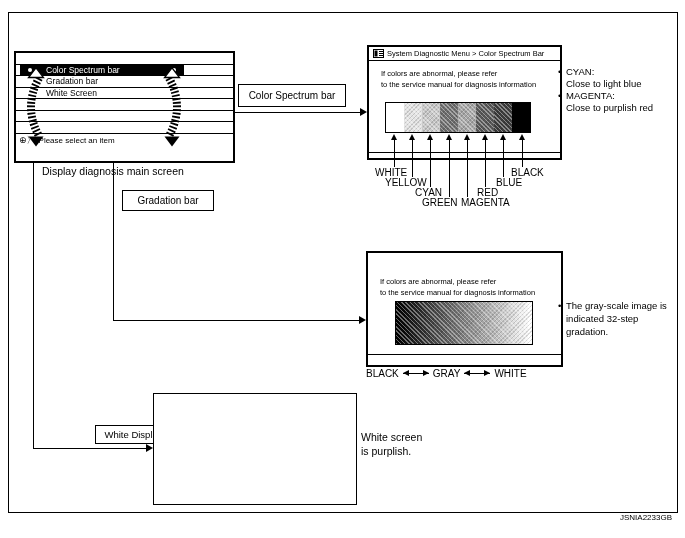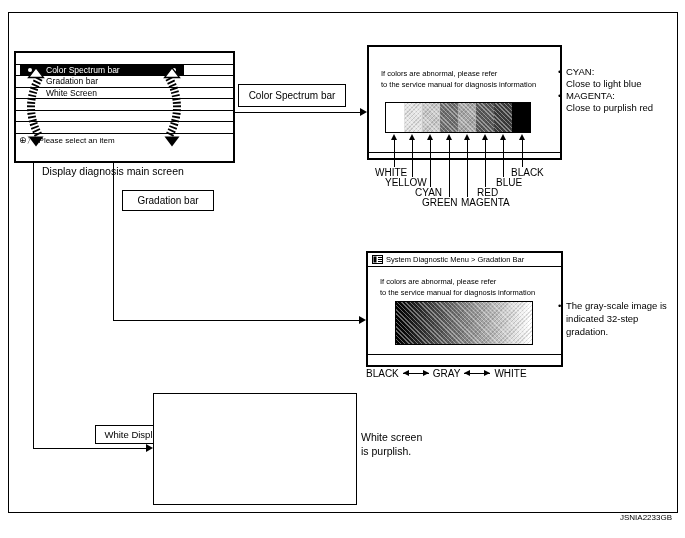--- a/index.html
+++ b/index.html
@@ -147,20 +147,28 @@
 
   <div class="line" style="left:33px;top:162px;width:1px;height:287px;"></div>
   <div class="line" style="left:33px;top:448px;width:114px;height:1px;"></div>
   <div class="head-right" style="left:146px;top:444px;"></div>
 
   <div class="flow-label" id="lbl-spectrum">Color Spectrum bar</div>
   <div class="flow-label" id="lbl-gradation">Gradation bar</div>
   <div class="flow-label" id="lbl-white">White Display</div>
 
   <div class="screen" id="spectrum-screen">
+    <div class="scr-header">
+      <svg width="11" height="9" viewBox="0 0 11 9">
+          <rect x="0.5" y="0.5" width="10" height="8" fill="none" stroke="#000"></rect>
+          <rect x="1.5" y="1.5" width="3" height="6" fill="#000"></rect>
+          <path d="M6 2.5h4M6 4.5h4M6 6.5h4" stroke="#000" stroke-width="1"></path>
+        </svg>
+      <span>System Diagnostic Menu &gt; Color Spectrum Bar</span>
+    </div>
     <div class="msg" style="top:21px;">If colors are abnormal, please refer</div>
     <div class="msg" style="top:32px;">to the service manual for diagnosis information</div>
     <div class="spec-bar">
       <div class="spec-seg" style="background-color: rgb(255, 255, 255);"></div>
       <div class="spec-seg tex" style="background-color: rgb(228, 228, 228);"></div>
       <div class="spec-seg tex" style="background-color: rgb(201, 201, 201);"></div>
       <div class="spec-seg tex" style="background-color: rgb(110, 110, 110);"></div>
       <div class="spec-seg tex" style="background-color: rgb(166, 166, 166);"></div>
       <div class="spec-seg tex" style="background-color: rgb(89, 89, 89);"></div>
       <div class="spec-seg tex" style="background-color: rgb(61, 61, 61);"></div>
@@ -202,28 +210,20 @@
     </div>
     <div class="note-desc">Close to light blue</div>
     <div class="note-term">
       <span class="note-bullet">•</span>
       <span>MAGENTA:</span>
     </div>
     <div class="note-desc">Close to purplish red</div>
   </div>
 
   <div class="screen" id="gradation-screen">
-    <div class="scr-header">
-      <svg width="11" height="9" viewBox="0 0 11 9">
-          <rect x="0.5" y="0.5" width="10" height="8" fill="none" stroke="#000"></rect>
-          <rect x="1.5" y="1.5" width="3" height="6" fill="#000"></rect>
-          <path d="M6 2.5h4M6 4.5h4M6 6.5h4" stroke="#000" stroke-width="1"></path>
-        </svg>
-      <span>System Diagnostic Menu &gt; Gradation Bar</span>
-    </div>
     <div class="msg" style="top:23px;">If colors are abnormal, please refer</div>
     <div class="msg" style="top:34px;">to the service manual for diagnosis information</div>
     <div class="grad-bar tex">
         <div style="background: rgb(0, 0, 0);"></div>
         <div style="background: rgb(8, 8, 8);"></div>
         <div style="background: rgb(16, 16, 16);"></div>
         <div style="background: rgb(25, 25, 25);"></div>
         <div style="background: rgb(33, 33, 33);"></div>
         <div style="background: rgb(41, 41, 41);"></div>
         <div style="background: rgb(49, 49, 49);"></div>

